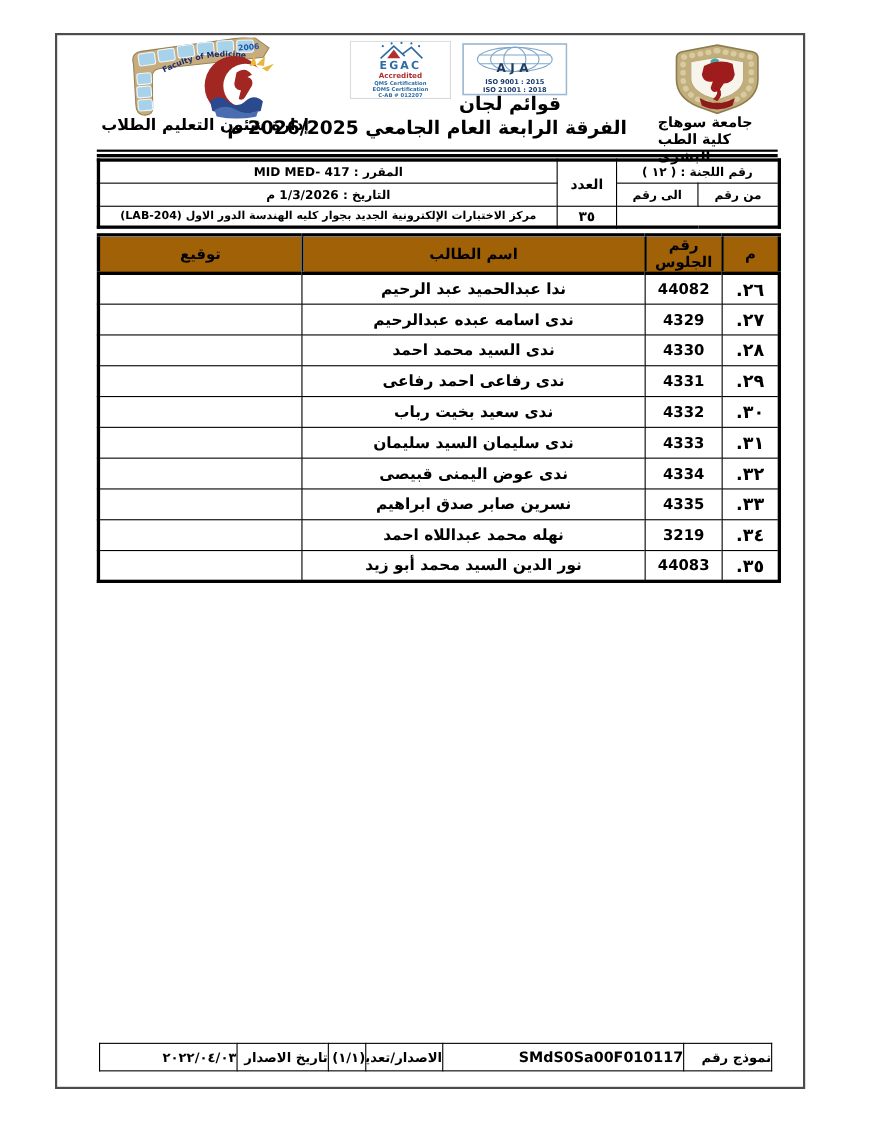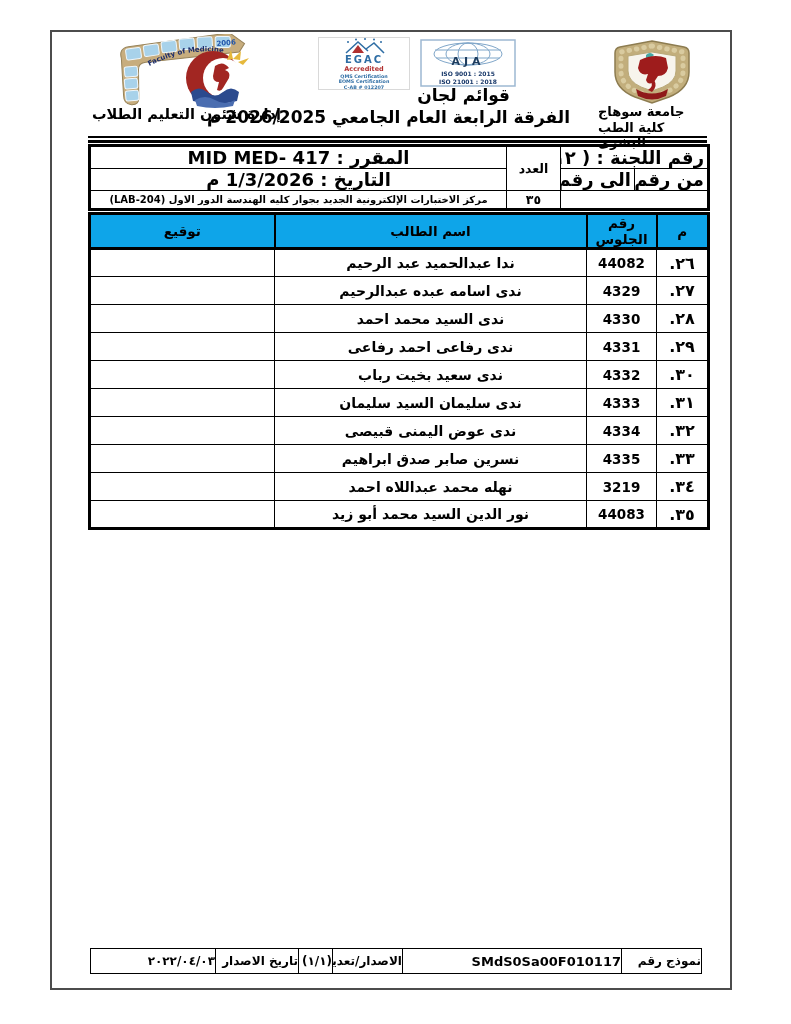--- a/index.html
+++ b/index.html
@@ -16,29 +16,29 @@
   .univ-line2 { left:598px; top:120px; width:108px; font-size:13px; }
   .doc-title { left:290px; top:85px; width:220px; font-size:17px; font-weight:bold; text-align:right; direction:rtl; }
   .doc-subtitle { left:270px; top:107px; width:300px; font-size:17px; font-weight:bold; text-align:center; direction:rtl; white-space:nowrap; }
   .thick-rule { left:88px; top:136px; width:619px; height:7px; border-top:2px solid #000; border-bottom:3px solid #000; }
 
   
   table { border-collapse:collapse; table-layout:fixed; direction:rtl; }
   td, th { overflow:hidden; }
 
   .info-table { left:88px; top:144px; width:619px; border:3px solid #000; }
-  .info-table td { border:1.5px solid #000; text-align:center; font-weight:bold; font-size:18px; padding:0 3px; white-space:nowrap; }
+  .info-table td { border:1.5px solid #000; text-align:center; font-weight:bold; font-size:11px; padding:0 3px; white-space:nowrap; }
   .info-table .r1 td { height:21px; }
   .info-table .r2 td { height:21px; }
   .info-table .r3 td { height:19px; }
   .info-table .small-cell { font-size:10px; }
   .info-table .count-cell { font-size:12.5px; }
 
   .students-table { left:88px; top:212px; width:619px; border:3px solid #000; }
-  .students-table th { background:#0ea5e9; border:2px solid #000; border-top:3px solid #000; border-bottom:3px solid #000; font-size:13.5px; height:24px; font-weight:bold; }
+  .students-table th { background:#a16207; border:2px solid #000; border-top:3px solid #000; border-bottom:3px solid #000; font-size:13.5px; height:24px; font-weight:bold; }
   .students-table td { border:1.5px solid #000; height:28px; text-align:center; font-weight:bold; font-size:14px; white-space:nowrap; }
   .students-table td.seat { font-size:13.5px; }
   .students-table td.idx { font-size:16px; }
 
   .footer-table { left:90px; top:948px; width:611px; }
   .footer-table td { border:1.5px solid #000; height:25px; text-align:right; font-weight:bold; font-size:12px; white-space:nowrap; }
   .footer-table td.code { font-size:13px; }
 </style>
 </head>
 <body>

